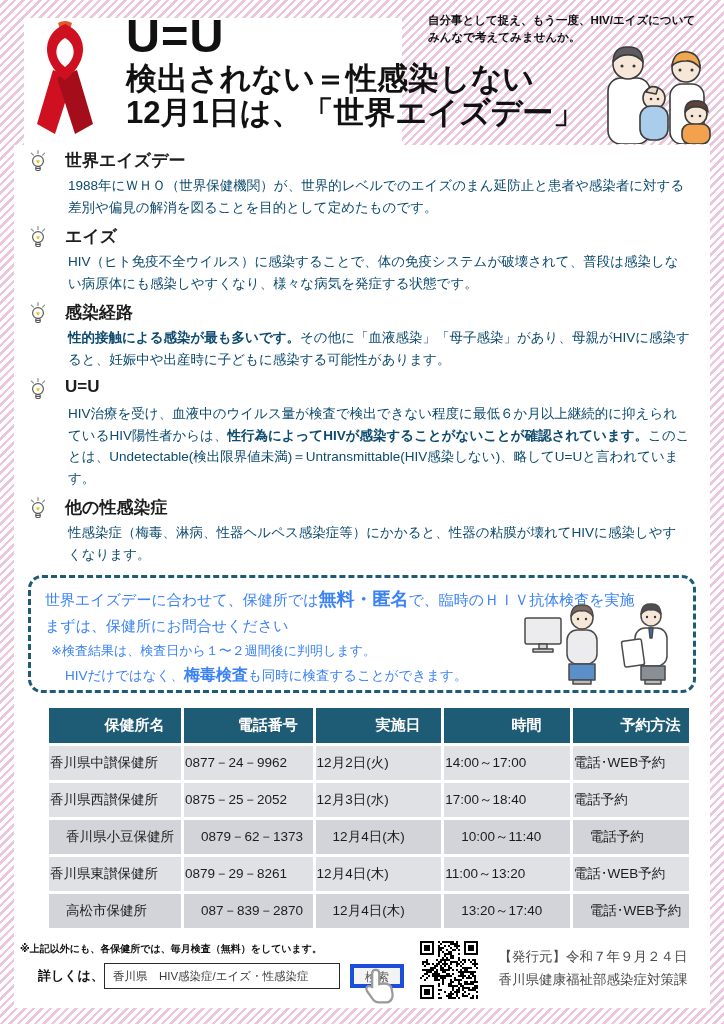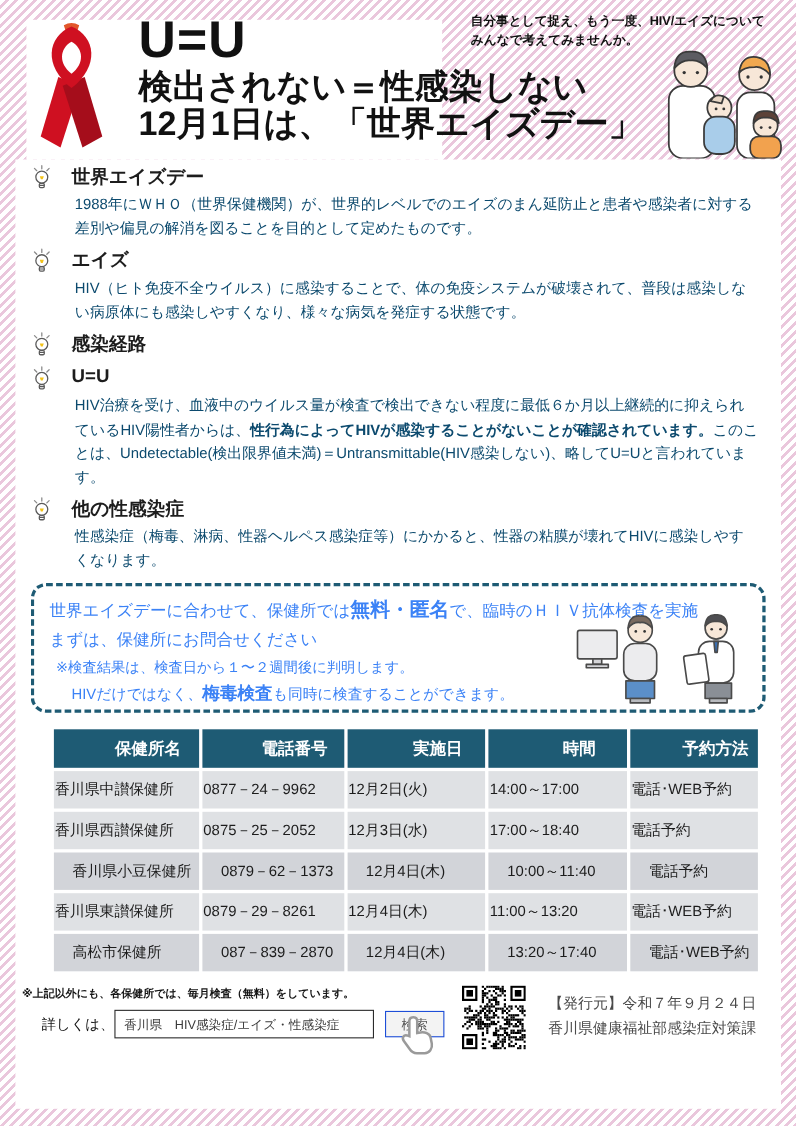--- a/index.html
+++ b/index.html
@@ -39,24 +39,24 @@
   
   .sched{margin:12px auto 0 32px;border-spacing:3px;width:646px;}
   .sched th{background:var(--teal,#1e5b74);color:#fff;font-size:15px;font-weight:bold;height:33px;padding-left:40px;}
   .sched td{background:#dfe1e4;font-size:13.5px;color:#1c1c1c;text-align:left;height:32px;}
   .sched tr:nth-child(3) td,.sched tr:nth-child(5) td{background:#d2d4d9;padding-left:17px;}
   
   .footer{display:flex;align-items:flex-start;margin:8px 10px 0 6px;}
   .foot-left{width:392px;}
   .foot-note{font-size:10px;font-weight:bold;color:#141414;line-height:20px;}
   .search-row{display:flex;align-items:center;margin:4px 0 0 18px;position:relative;}
-  .search-label{font-size:13px;font-weight:normal;color:#141414;}
+  .search-label{font-size:13px;font-weight:bold;color:#141414;}
   .search-box{border:1.5px solid #2b2b2b;background:#fff;height:24px;width:218px;display:flex;align-items:center;
     padding:0 8px;font-size:11.5px;color:#3a3a3a;white-space:nowrap;}
-  .search-btn{margin-left:10px;border:1px solid #1d4ed8;background:#f3f3f3;height:24px;width:54px;
+  .search-btn{margin-left:10px;border:4px solid #1d4ed8;background:#f3f3f3;height:24px;width:54px;
     font-size:12px;color:#555;font-family:inherit;}
   .hand{position:absolute;left:322px;top:4px;width:40px;height:40px;}
   .qr{width:58px;height:58px;margin:2px 8px 0 8px;}
   .publisher{flex:1;text-align:center;font-size:13.5px;color:#4a4a4a;line-height:23px;margin-top:6px;white-space:nowrap;}
 </style>
 </head>
 <body style="--teal: #1e5b74; --stripe: #eac7dc;">
 
 <div class="header">
   <div class="white-patch hdr-white"></div>
@@ -145,20 +145,21 @@
             <g stroke="#8a8a8a" stroke-width="1.4" fill="none" stroke-linecap="round">
               <path d="M12 1.5 v3.5 M4 4.5 l2.5 2.5 M20 4.5 l-2.5 2.5"></path>
             </g>
             <circle cx="12" cy="14" r="6.5" fill="#fff" stroke="#5a5a5a" stroke-width="1.4"></circle>
             <path d="M9.8 13 h4.4 l-1.2 3.4 h-2 Z" fill="#f2c21a"></path>
             <rect x="9.3" y="20.8" width="5.4" height="4.6" rx="1.4" fill="#fff" stroke="#5a5a5a" stroke-width="1.4"></rect>
             <line x1="9.6" y1="23" x2="14.4" y2="23" stroke="#5a5a5a" stroke-width="1.2"></line>
           </svg>
           <span class="sec-title">感染経路</span>
         </div>
+        <div class="sec-body"><b>性的接触による感染が最も多いです。</b><span>その他に「血液感染」「母子感染」があり、母親がHIVに感染すると、妊娠中や出産時に子どもに感染する可能性があります。</span></div>
       </div>
       <div class="section">
         <div class="sec-head">
           <svg width="20" height="24" viewBox="0 0 24 28">
             <g stroke="#8a8a8a" stroke-width="1.4" fill="none" stroke-linecap="round">
               <path d="M12 1.5 v3.5 M4 4.5 l2.5 2.5 M20 4.5 l-2.5 2.5"></path>
             </g>
             <circle cx="12" cy="14" r="6.5" fill="#fff" stroke="#5a5a5a" stroke-width="1.4"></circle>
             <path d="M9.8 13 h4.4 l-1.2 3.4 h-2 Z" fill="#f2c21a"></path>
             <rect x="9.3" y="20.8" width="5.4" height="4.6" rx="1.4" fill="#fff" stroke="#5a5a5a" stroke-width="1.4"></rect>

